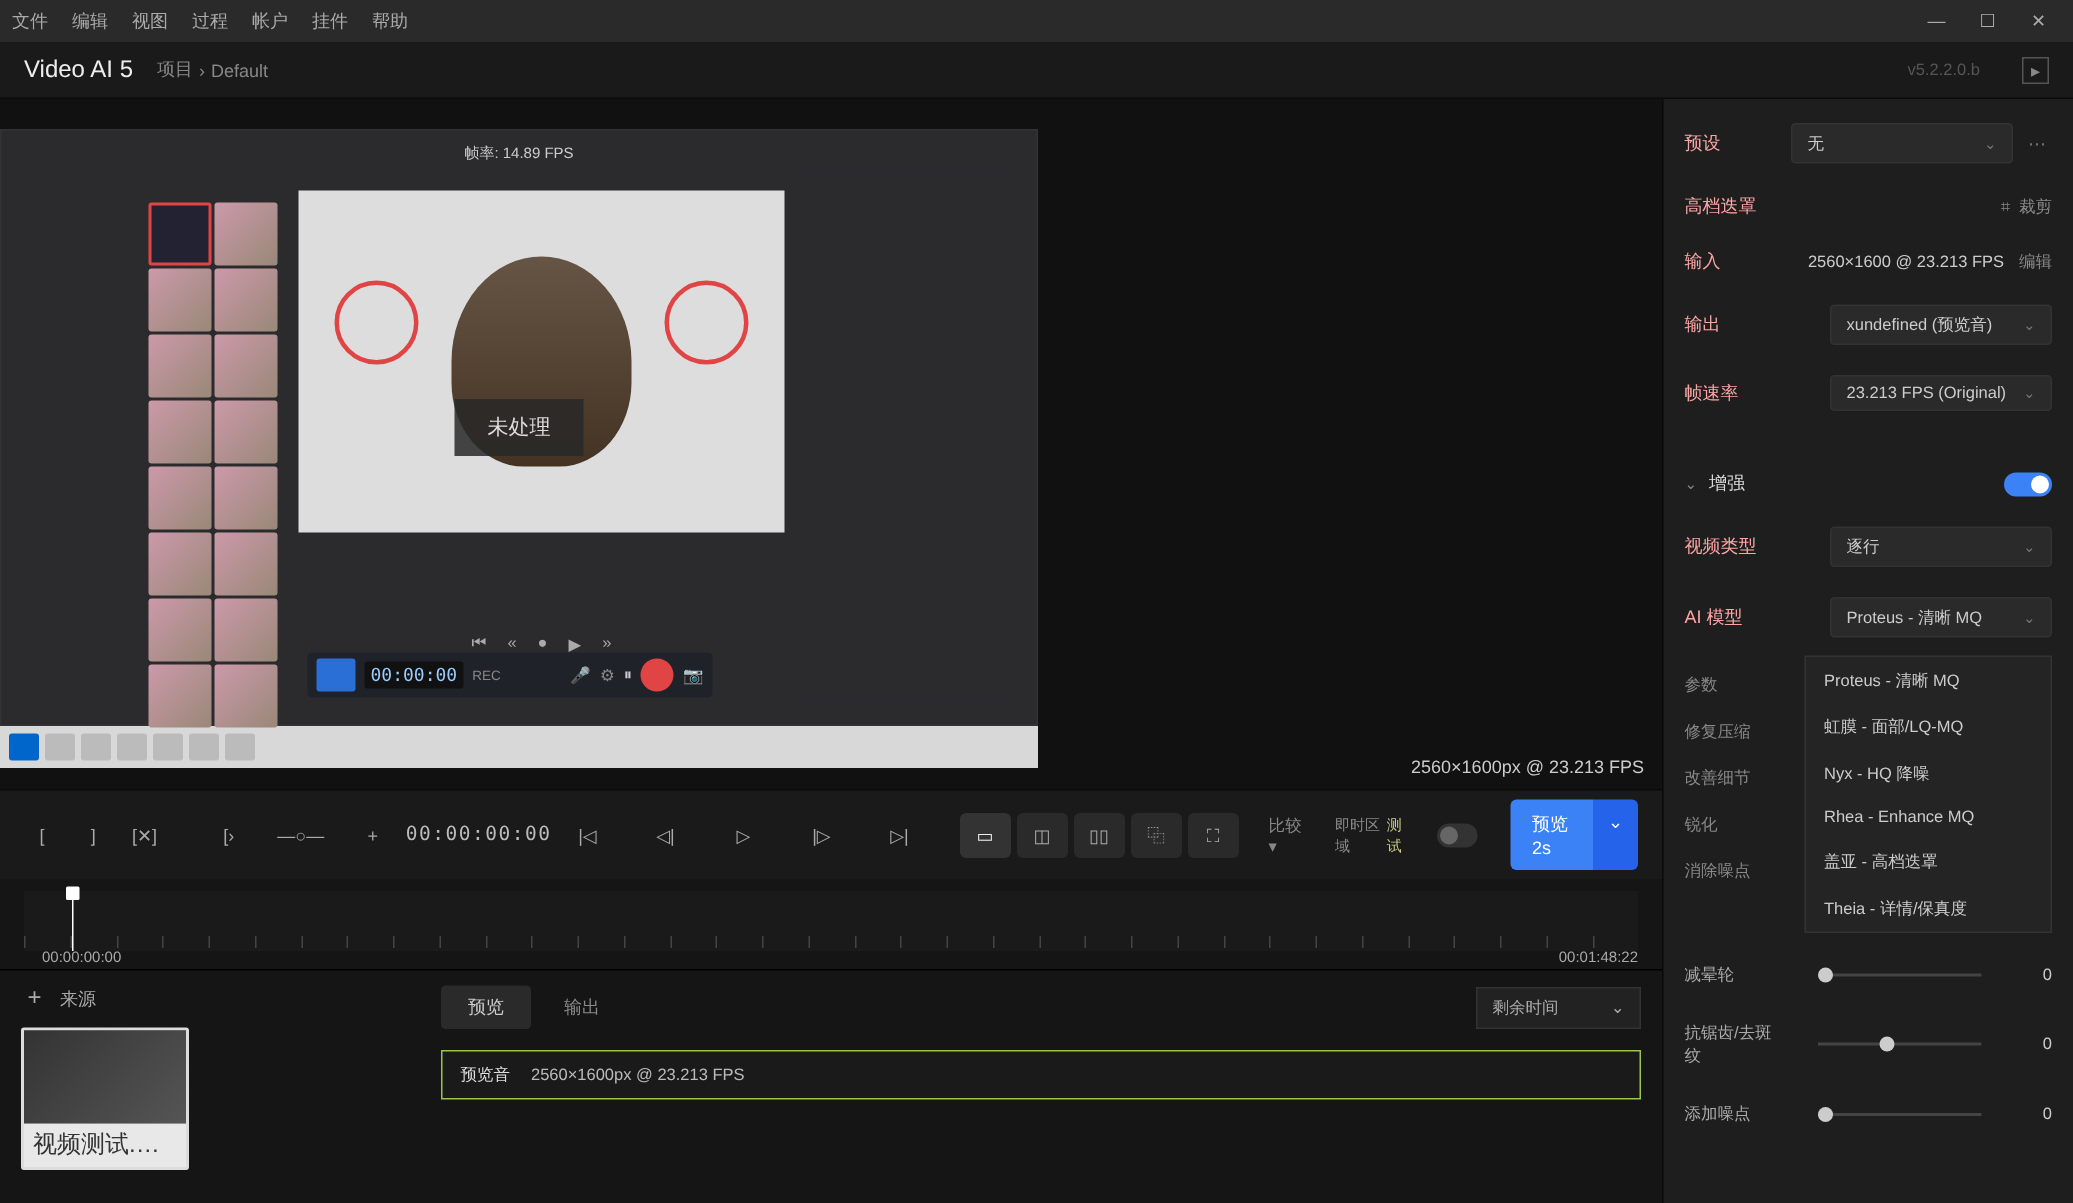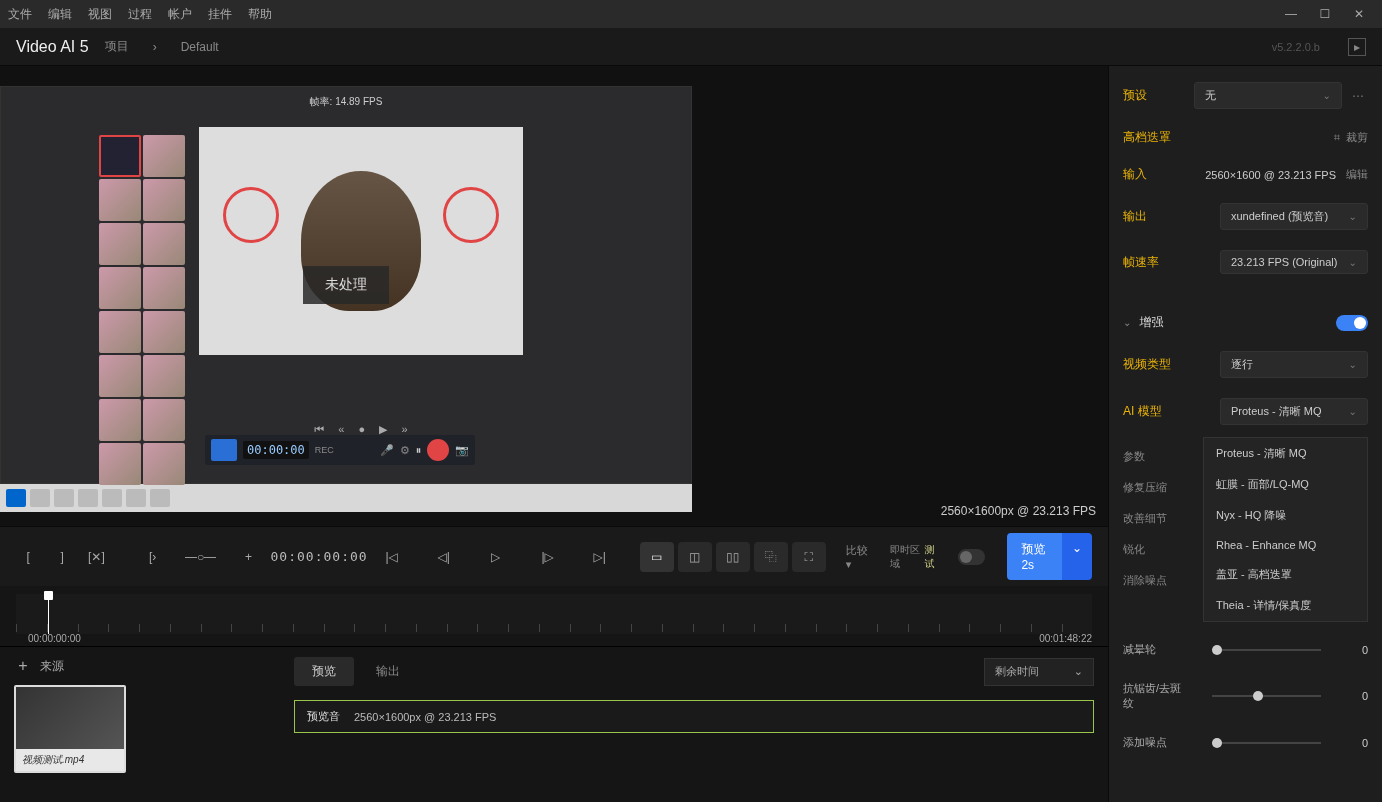--- a/index.html
+++ b/index.html
@@ -7,21 +7,21 @@
 
 
 .menu-bar { height: 28px; background: #2a2a2a; display: flex; align-items: center; padding: 0 8px; gap: 16px; }
 .menu-item { color: #aaa; cursor: pointer; font-size: 12px; }
 .window-controls { margin-left: auto; display: flex; gap: 20px; padding-right: 8px; }
 .win-btn { width: 14px; height: 14px; display: flex; align-items: center; justify-content: center; cursor: pointer; color: #aaa; }
 
 
 .title-bar { height: 38px; background: #1a1a1a; display: flex; align-items: center; padding: 0 16px; gap: 16px; border-bottom: 1px solid #0a0a0a; }
 .app-title { font-size: 16px; color: #eee; }
-.breadcrumb { color: #888; font-size: 12px; display: flex; gap: 24px; align-items: center; }
+.breadcrumb { color: #888; font-size: 12px; display: flex; gap: 4px; align-items: center; }
 .version { margin-left: auto; color: #555; font-size: 11px; }
 .corner-icon { margin-left: 12px; width: 18px; height: 18px; border: 1px solid #555; display: flex; align-items: center; justify-content: center; color: #888; cursor: pointer; }
 
 
 .content { display: flex; height: calc(100% - 66px); }
 .main-area { flex: 1; display: flex; flex-direction: column; background: #111; }
 .preview-row { display: flex; height: 460px; }
 .left-gutter { width: 208px; display: flex; flex-direction: column; justify-content: flex-end; padding: 8px 16px; color: #888; font-size: 11px; }
 .preview-container { flex: 1; display: flex; flex-direction: column; padding-top: 20px; }
 .preview-box { width: 692px; height: 398px; background: #2b2b2e; position: relative; display: flex; align-items: center; justify-content: center; color: #888; font-size: 11px; border: 1px solid #333; }
@@ -69,34 +69,34 @@
 .time-start { position: absolute; left: 28px; bottom: 2px; font-size: 10px; color: #aaa; }
 .time-end { position: absolute; right: 16px; bottom: 2px; font-size: 10px; color: #aaa; }
 
 
 .lower { flex: 1; display: flex; background: #151515; border-top: 1px solid #000; }
 .source-panel { width: 280px; padding: 10px 14px; }
 .src-header { display: flex; align-items: center; gap: 8px; color: #aaa; font-size: 12px; margin-bottom: 10px; }
 .src-add { width: 18px; height: 18px; display: flex; align-items: center; justify-content: center; cursor: pointer; font-size: 16px; color: #aaa; }
 .thumb-card { width: 112px; background: #222; border: 2px solid #dcdcdc; border-radius: 2px; }
 .thumb-img { width: 100%; height: 62px; background: linear-gradient(135deg,#333,#555); display: flex; align-items: center; justify-content: center; }
-.thumb-label { padding: 4px 6px; font-size: 10px; color: #333; background: #e8e8e8; white-space: nowrap; overflow: hidden; text-overflow: ellipsis; font-style: italic; }
+.thumb-label { padding: 4px 6px; font-size: 16px; color: #333; background: #e8e8e8; white-space: nowrap; overflow: hidden; text-overflow: ellipsis; }
 
 .queue-panel { flex: 1; padding: 10px 14px; }
 .queue-tabs { display: flex; gap: 4px; margin-bottom: 14px; align-items: center; }
 .queue-tab { padding: 6px 18px; background: #2a2a2a; color: #ccc; font-size: 12px; cursor: pointer; border-radius: 3px; }
 .queue-tab.inactive { background: transparent; color: #888; }
 .queue-drop { margin-left: auto; width: 110px; height: 28px; background: #222; border: 1px solid #333; display: flex; align-items: center; padding: 0 10px; color: #aaa; font-size: 11px; justify-content: space-between; cursor: pointer; }
 .queue-item { border: 1px solid #98c64a; background: #1a1a1a; padding: 8px 12px; display: flex; align-items: center; gap: 14px; font-size: 11px; color: #bbb; }
 .queue-name { color: #ddd; }
 
 
 .sidebar { width: 274px; background: #1e1e1e; border-left: 1px solid #0a0a0a; padding: 10px 14px; overflow-y: auto; display: flex; flex-direction: column; gap: 8px; }
 .sb-row { display: flex; align-items: center; justify-content: space-between; padding: 6px 0; font-size: 12px; color: #aaa; }
-.sb-label { color: #eab308; }
+.sb-label { color: #fca5a5; }
 .sb-value { color: #ccc; font-size: 11px; }
 .sb-select { background: #2a2a2a; border: 1px solid #333; padding: 5px 10px; color: #ccc; font-size: 11px; display: flex; align-items: center; justify-content: space-between; min-width: 148px; cursor: pointer; border-radius: 3px; }
 .sb-select .chev { color: #777; font-size: 10px; }
 .sb-gear { width: 20px; height: 20px; margin-left: 6px; color: #777; cursor: pointer; display: flex; align-items: center; justify-content: center; }
 .sb-crop { display: flex; gap: 6px; align-items: center; color: #888; cursor: pointer; font-size: 11px; }
 .sb-section-head { display: flex; align-items: center; gap: 8px; padding: 10px 0 6px; font-size: 12px; color: #ddd; }
 .sb-section-head .chev { color: #888; font-size: 10px; }
 .sb-dropdown-list { background: #242424; border: 1px solid #333; margin: -2px 0 4px 0; }
 .sb-dd-item { padding: 8px 12px; font-size: 11px; color: #ccc; cursor: pointer; }
 .sb-dd-item:hover, .sb-dd-item.hover { background: #333; }

